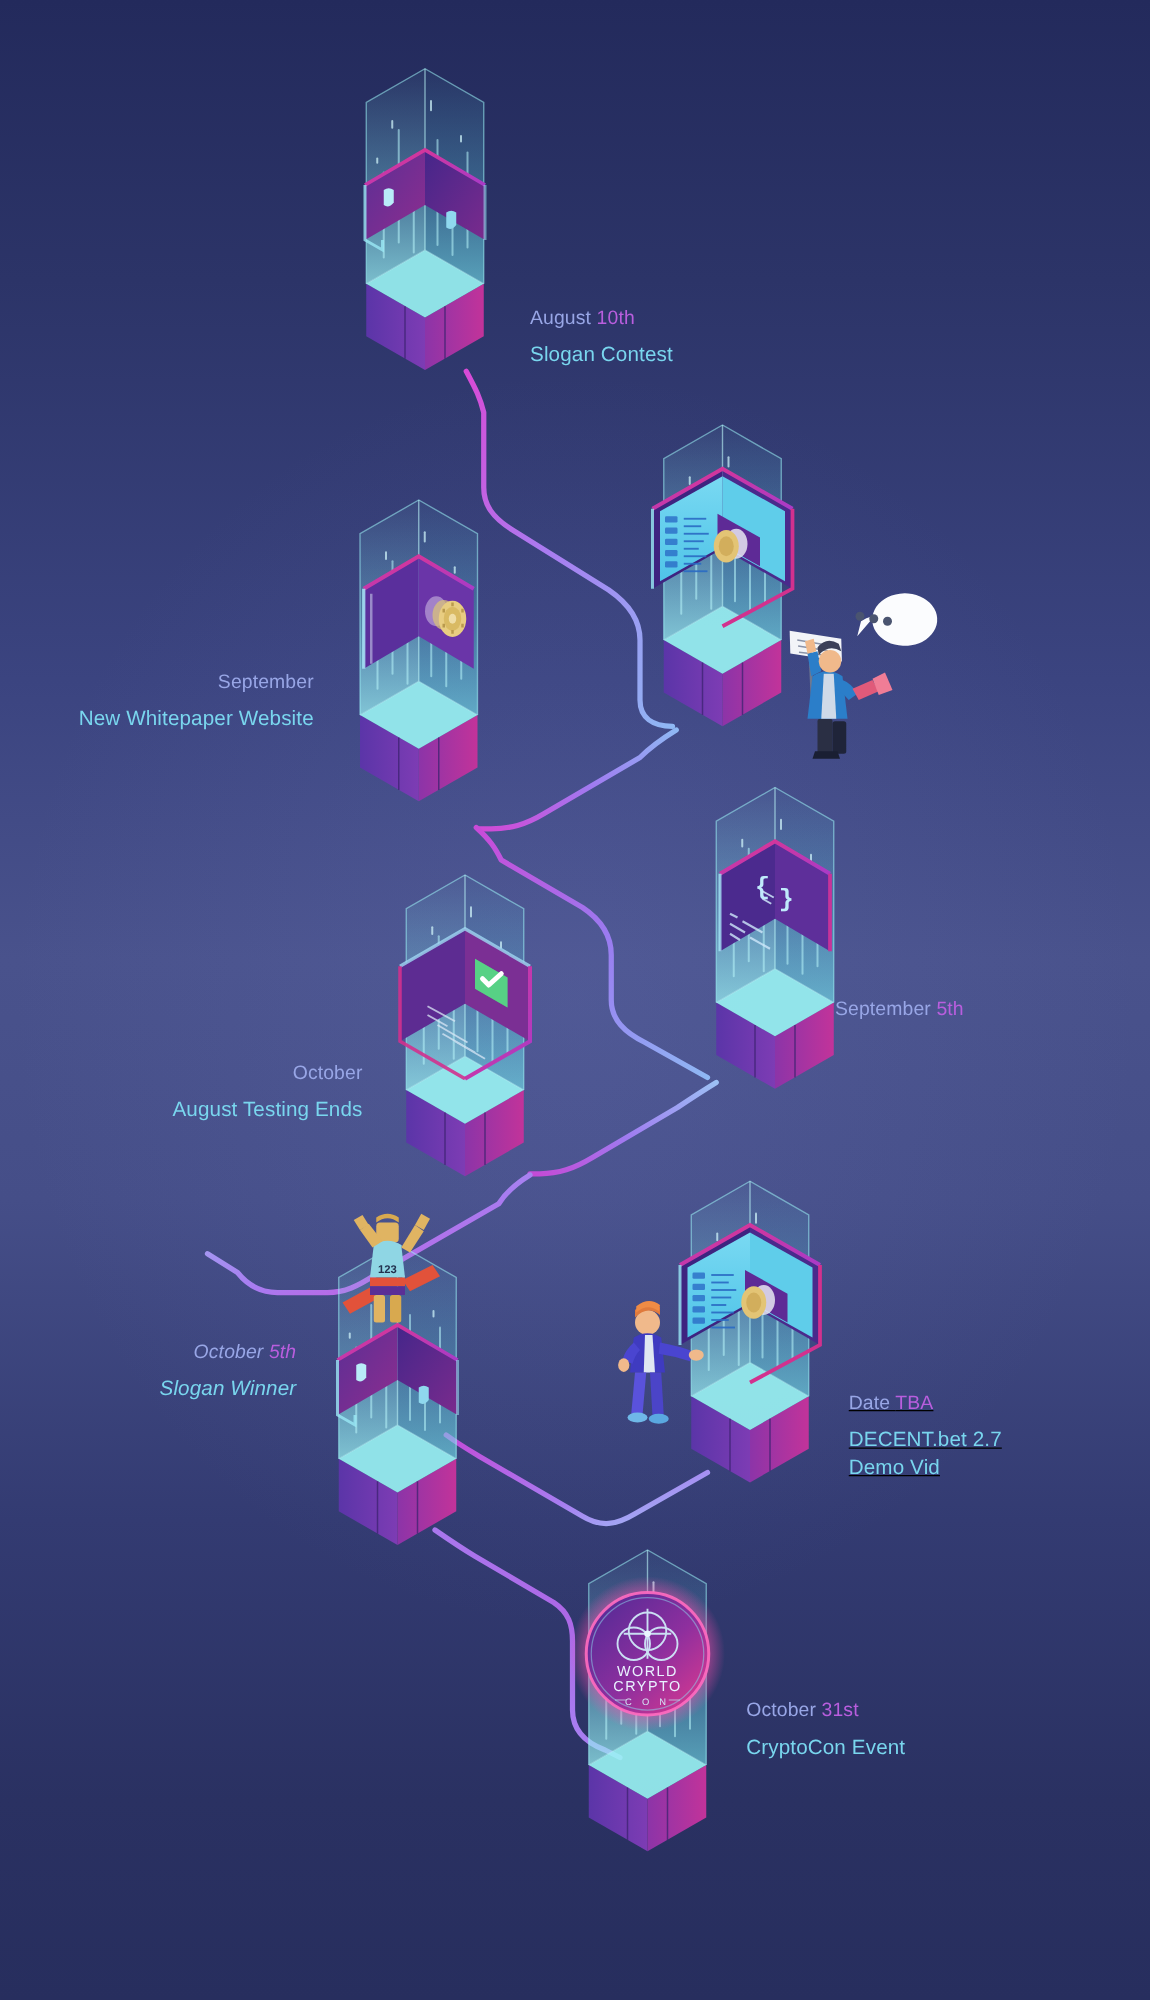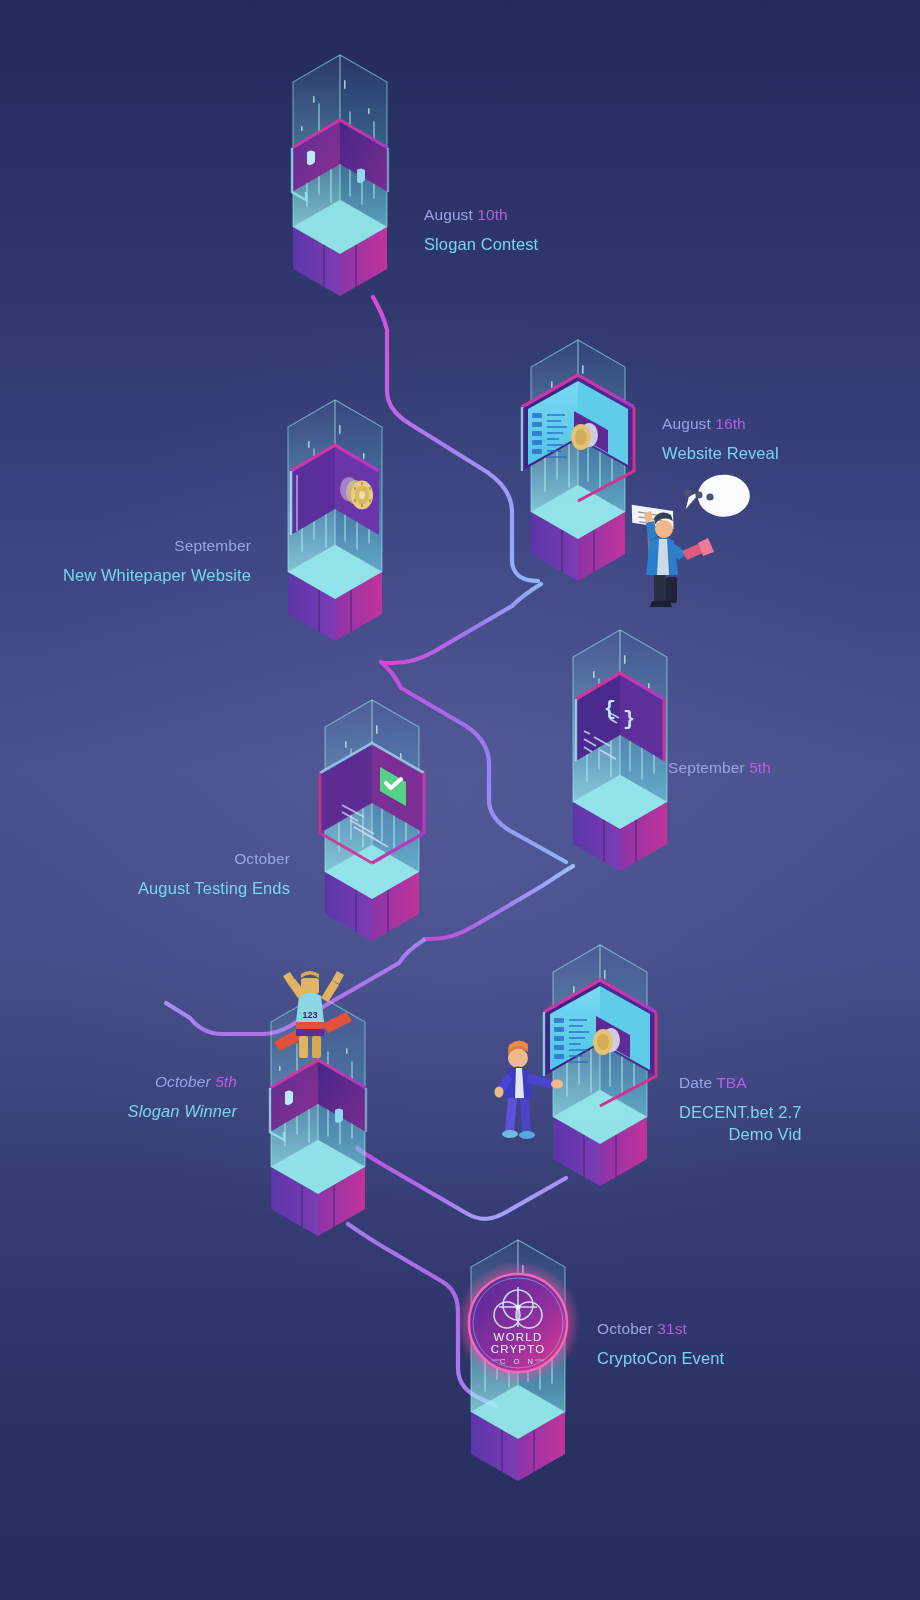--- a/index.html
+++ b/index.html
@@ -24,22 +24,22 @@
   #vignette{
     position:absolute;inset:0;pointer-events:none;
     background:radial-gradient(ellipse 70% 45% at 50% 50%,rgba(110,120,190,.20),rgba(0,0,0,0) 70%);
   }
   svg.layer{position:absolute;left:0;top:0;width:920px;height:1600px;overflow:visible;}
   #paths{z-index:2;}
   #nodes{z-index:3;}
   .label{position:absolute;z-index:6;line-height:1.30;}
   .label .date{font-size:15.5px;color:#98a6e6;letter-spacing:.1px;white-space:nowrap;}
   .label .date .day{color:#b95ede;}
-  .label .title{font-size:16.5px;color:#79d6ee;margin-top:9px;white-space:pre-line;letter-spacing:.1px;text-align:right;}
-  .label.right{text-align:left;}
+  .label .title{font-size:16.5px;color:#79d6ee;margin-top:9px;white-space:pre-line;letter-spacing:.1px;}
+  .label.right{text-align:left;margin-top:40px;}
   .label.left{text-align:right;}
 </style>
 </head>
 <body>
 
 <div id="stage">
 
   <svg class="layer" id="paths" viewBox="0 0 920 1600">
     <defs>
       <linearGradient id="gp1" x1="0" y1="0" x2="1" y2="1">
@@ -402,45 +402,41 @@
     </g>
   </svg>
 
   <div id="vignette"></div>
 
   <div class="label right" style="left:424px;top:205px;">
     <div class="date"><span>August </span><span class="day">10th</span></div>
     <div class="title">Slogan Contest</div>
   </div>
 
-  <div class="label right" style="left:662px;top:414px;">
-    <div class="date"><span>August </span><span class="day">16th</span></div>
-    <div class="title">Website Reveal</div>
-  </div>
 
   <div class="label left" style="right:669px;top:536px;">
     <div class="date"><span>September</span><span class="day"></span></div>
     <div class="title">New Whitepaper Website</div>
   </div>
 
   <div class="label right" style="left:668px;top:758px;">
     <div class="date"><span>September </span><span class="day">5th</span></div>
   </div>
 
   <div class="label left" style="right:630px;top:849px;">
     <div class="date"><span>October</span><span class="day"></span></div>
     <div class="title">August Testing Ends</div>
   </div>
 
   <div class="label left" style="right:683px;top:1072px;font-style:italic;">
     <div class="date"><span>October </span><span class="day">5th</span></div>
     <div class="title">Slogan Winner</div>
   </div>
 
-  <div class="label right" style="left:679px;top:1073px;">
+  <div class="label right" style="left:679px;top:1073px;text-decoration:underline;">
     <div class="date"><span>Date </span><span class="day">TBA</span></div>
     <div class="title">DECENT.bet 2.7
 Demo Vid</div>
   </div>
 
   <div class="label right" style="left:597px;top:1319px;">
     <div class="date"><span>October </span><span class="day">31st</span></div>
     <div class="title">CryptoCon Event</div>
   </div>
 

